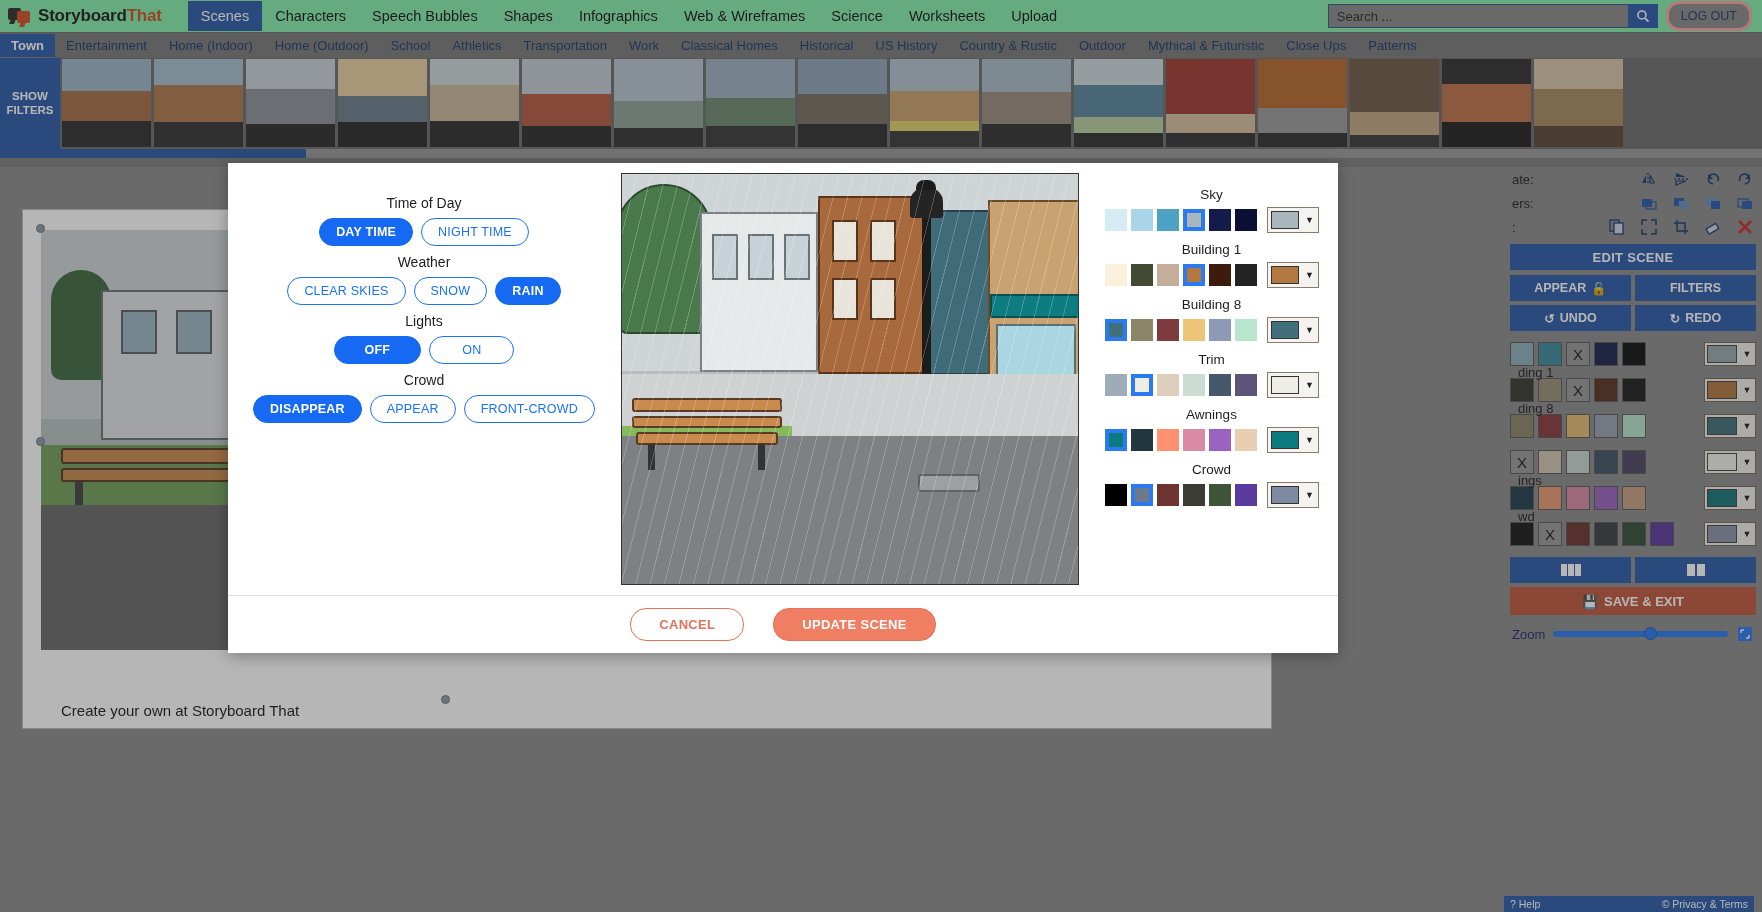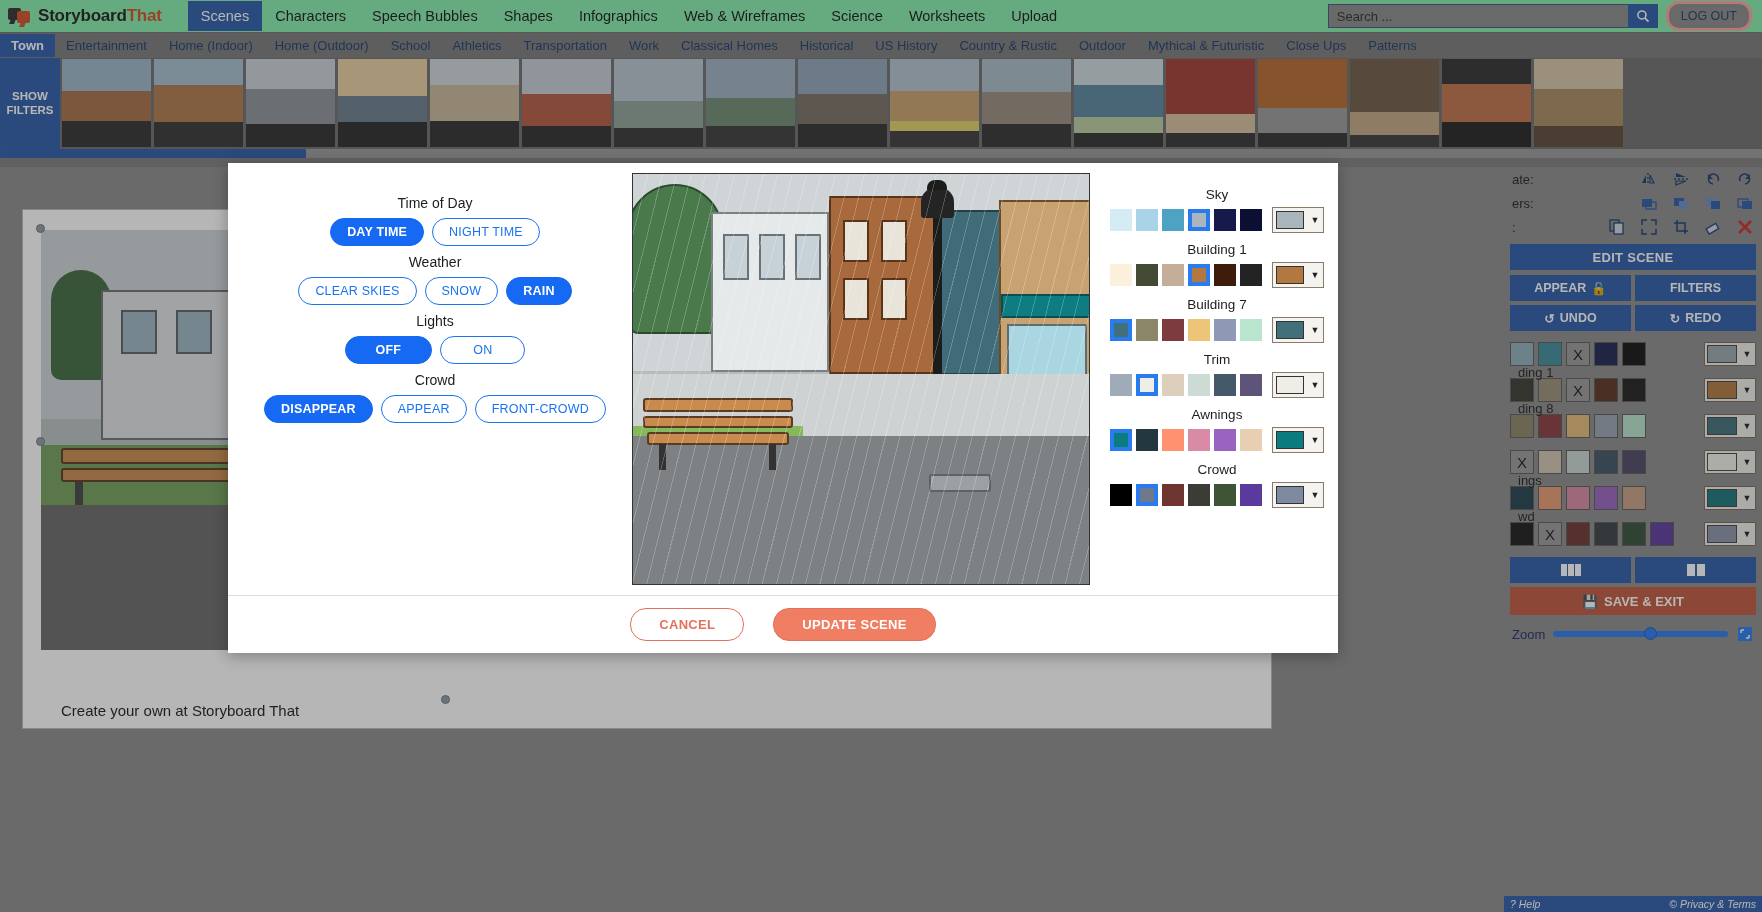--- a/index.html
+++ b/index.html
@@ -102,31 +102,31 @@
   .sb-dd .arr { width:16px; text-align:center; font-size:9px; color:#222; }
   .sb-label { position:absolute; left:8px; font-size:13px; color:#1e1e1e; }
   .sb-viewbtns { display:flex; gap:4px; margin:8px 6px 4px 6px; }
   .sb-viewbtns > div { flex:1; height:26px; background:#2b5aa8; display:flex; align-items:center; justify-content:center; cursor:pointer; }
   .sb-save { margin:4px 6px; height:28px; background:#c0573e; color:#fff; font-size:13px; font-weight:700;
     display:flex; align-items:center; justify-content:center; gap:6px; cursor:pointer; }
   .sb-zoom { display:flex; align-items:center; gap:8px; padding:6px 8px; }
   .sb-zoom .lbl { font-size:13px; color:#1e2a6a; }
   .sb-slider { flex:1; height:6px; background:#2a7af0; border-radius:3px; position:relative; }
   .sb-slider .thumbk { position:absolute; left:52%; top:-4px; width:13px; height:13px; border-radius:50%; background:#2a7af0; border:1px solid #1b5bb8; }
-  .sb-footer { position:absolute; bottom:0; left:0; right:0; height:16px; background:#2b5aa8; color:#fff; font-size:10.5px;
-     display:flex; align-items:center; justify-content:space-between; padding:0 6px;font-style:italic; }
+  .sb-footer { position:absolute; bottom:0; left:0; right:8px; height:16px; background:#2b5aa8; color:#fff; font-size:10.5px;
+     display:flex; align-items:center; justify-content:space-between; padding:0 6px; }
 
   
   .overlay { position:absolute; inset:0; background:rgba(40,40,40,0.34); z-index:20; }
   .modal {
     position:absolute; left:228px; top:163px; width:1110px; height:490px; background:#fff;
     z-index:21; display:flex; flex-direction:column;
     box-shadow:0 3px 14px rgba(0,0,0,.3);
   }
-  .modal-body { flex:1; display:flex; padding:10px 0 0 16px; }
+  .modal-body { flex:1; display:flex; padding:10px 0 0 5px; }
   .m-left { width:382px; padding-top:14px; }
   .m-center { width:470px; display:flex; justify-content:center; }
   .m-right { flex:1; padding-top:14px; }
 
   .opt-title { text-align:center; font-size:14px; color:#1d1d1d; margin:8px 0 7px 0; }
   .opt-row { display:flex; justify-content:center; gap:8px; flex-wrap:wrap; }
   .pill {
     border:1px solid #1a73f0; border-radius:14px; color:#1a73f0; background:#fff;
     font-size:12.5px; padding:6px 16px; cursor:pointer; white-space:nowrap; letter-spacing:.2px;
   }
@@ -584,21 +584,21 @@
           <div class="msw sel" style="background:#b2783f"></div>
           <div class="msw" style="background:#3d1c0c"></div>
           <div class="msw" style="background:#232323"></div>
           <div class="mdd">
               <div class="c" style="background:#b2783f"></div>
               <div class="arr">▼</div>
             </div>
         </div>
       </div>
       <div class="cgrp">
-        <div class="cgrp-title">Building 7</div>
+        <div class="cgrp-title">Building 8</div>
         <div class="cgrp-row">
           <div class="msw sel" style="background:#41707a"></div>
           <div class="msw" style="background:#8c8668"></div>
           <div class="msw" style="background:#7d3a3f"></div>
           <div class="msw" style="background:#ecc579"></div>
           <div class="msw" style="background:#8e99b5"></div>
           <div class="msw" style="background:#b9e4ce"></div>
           <div class="mdd">
               <div class="c" style="background:#41707a"></div>
               <div class="arr">▼</div>

